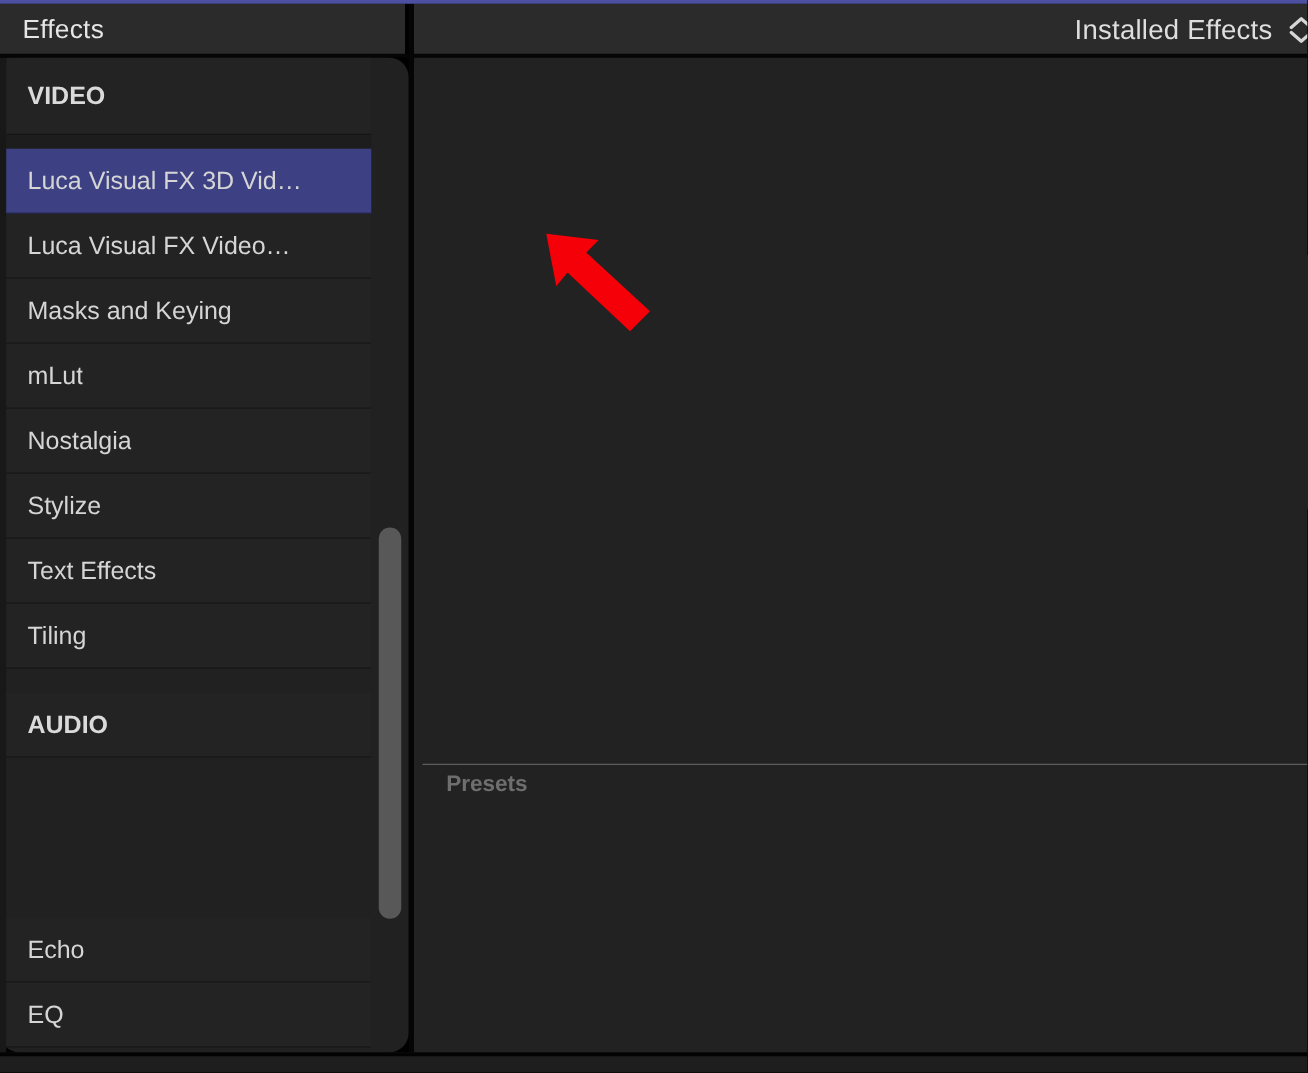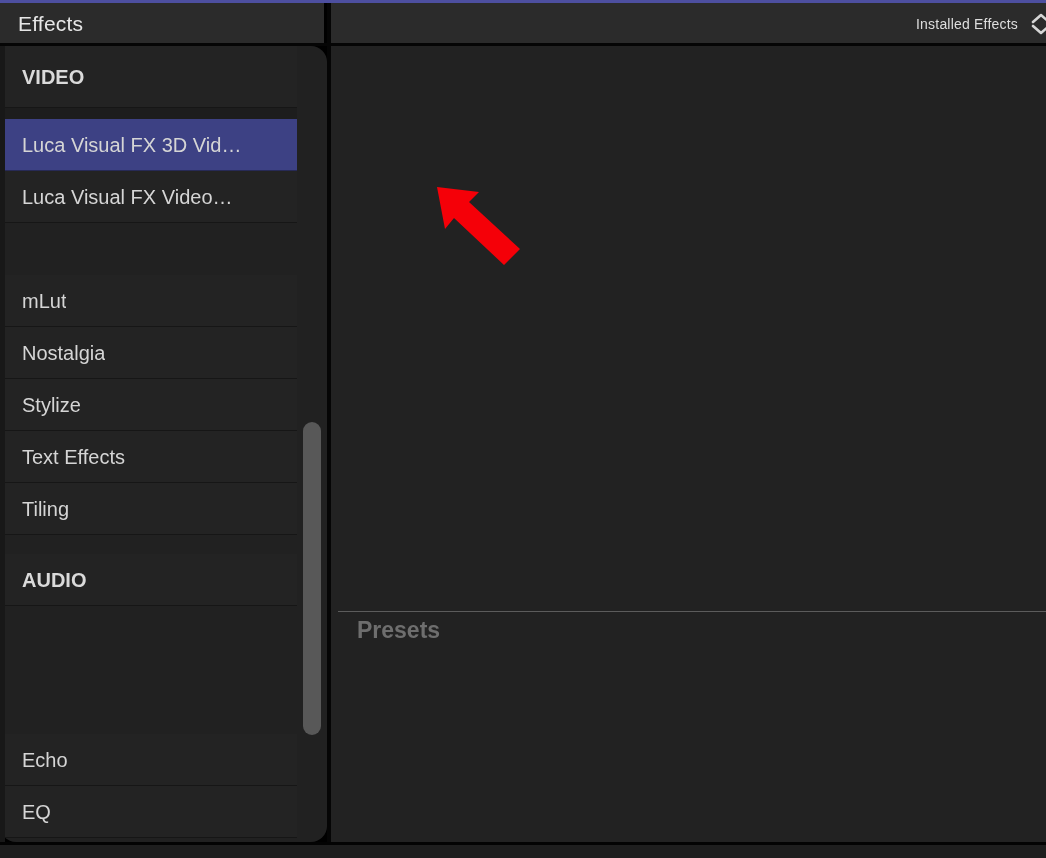--- a/index.html
+++ b/index.html
@@ -8,21 +8,21 @@
        -webkit-font-smoothing:antialiased;}
   .abs{position:absolute;}
 
   
   #top-accent{left:0;top:0;width:1046px;height:3px;background:#4d4fa0;z-index:30;}
   #left-header{left:0;top:3px;width:324px;height:41px;background:#2b2b2b;
                display:flex;align-items:center;z-index:20;}
   #left-header .title{color:#e6e6e6;font-size:21px;padding-left:18px;letter-spacing:.2px;}
   #right-header{left:331px;top:3px;width:715px;height:41px;background:#2b2b2b;
                 display:flex;align-items:center;justify-content:flex-end;z-index:20;overflow:hidden;}
-  #right-header .title{color:#dedede;font-size:14px;letter-spacing:.2px;}
+  #right-header .title{color:#dedede;font-size:22px;letter-spacing:.2px;}
   #header-divider{left:0;top:43px;width:1046px;height:3px;background:#050505;z-index:21;}
   .chev{width:26px;height:26px;margin-left:10px;margin-right:-8px;flex:0 0 auto;}
 
   
   #sidebar{left:0;top:46px;width:327px;height:796px;background:#212121;z-index:5;border-radius:16px;}
   #sidebar .edge{position:absolute;left:0;top:0;width:5px;height:100%;background:#181818;}
   .side-row{position:absolute;left:5px;width:292px;height:52px;background:#232323;
             display:flex;align-items:center;box-shadow:inset 0 -1px 0 rgba(0,0,0,.35);}
   .side-row .lbl{color:#d5d5d5;font-size:20px;padding-left:17px;white-space:nowrap;overflow:hidden;}
   .side-row.header .lbl{font-weight:bold;color:#dadada;}
@@ -57,21 +57,21 @@
   .t-dark{background:radial-gradient(ellipse at 50% 40%, #16181a 0%, #060607 80%);}
   .t-smoke{background:
       radial-gradient(circle at 20% 30%, rgba(120,160,170,.25) 0%, rgba(0,0,0,0) 26%),
       radial-gradient(circle at 70% 75%, rgba(90,130,140,.18) 0%, rgba(0,0,0,0) 30%),
       radial-gradient(circle at 35% 80%, rgba(120,150,160,.15) 0%, rgba(0,0,0,0) 22%),
       linear-gradient(135deg,#131d21,#0b1114 60%,#10181c);}
   .t-gray{background:radial-gradient(ellipse at 60% 35%, #3a3b3e 0%, #1c1d1f 75%);}
 
   
   #presets-divider{left:338px;top:611px;width:708px;height:1px;background:#5c5c5c;z-index:6;}
-  #presets-title{left:357px;top:617px;color:#6e6e6e;font-size:23px;font-weight:bold;z-index:6;text-align:right;}
+  #presets-title{left:357px;top:617px;color:#6e6e6e;font-size:18px;font-weight:bold;z-index:6;text-align:right;}
 
   
   #bottom-strip{left:0;top:842px;width:1046px;height:16px;background:#1e1e1e;
                 border-top:3px solid #030303;box-sizing:border-box;z-index:26;}
 
   
   #arrow-overlay{left:0;top:0;width:1046px;height:858px;z-index:40;pointer-events:none;}
 </style>
 </head>
 <body>
@@ -141,20 +141,23 @@
   <div class="side-row header" style="top:0;height:62px">
     <span class="lbl">VIDEO</span>
   </div>
   <div class="side-gap" style="top:62px;height:11px"></div>
 
   <div class="side-row selected" style="top:73px">
     <span class="lbl">Luca Visual FX 3D Vid…</span>
     </div>
   <div class="side-row" style="top:125px">
     <span class="lbl">Luca Visual FX Video…</span>
+    </div>
+  <div class="side-row" style="top:177px">
+    <span class="lbl">Masks and Keying</span>
     </div>
   <div class="side-row" style="top:229px">
     <span class="lbl">mLut</span>
     </div>
   <div class="side-row" style="top:281px">
     <span class="lbl">Nostalgia</span>
     </div>
   <div class="side-row" style="top:333px">
     <span class="lbl">Stylize</span>
     </div>

